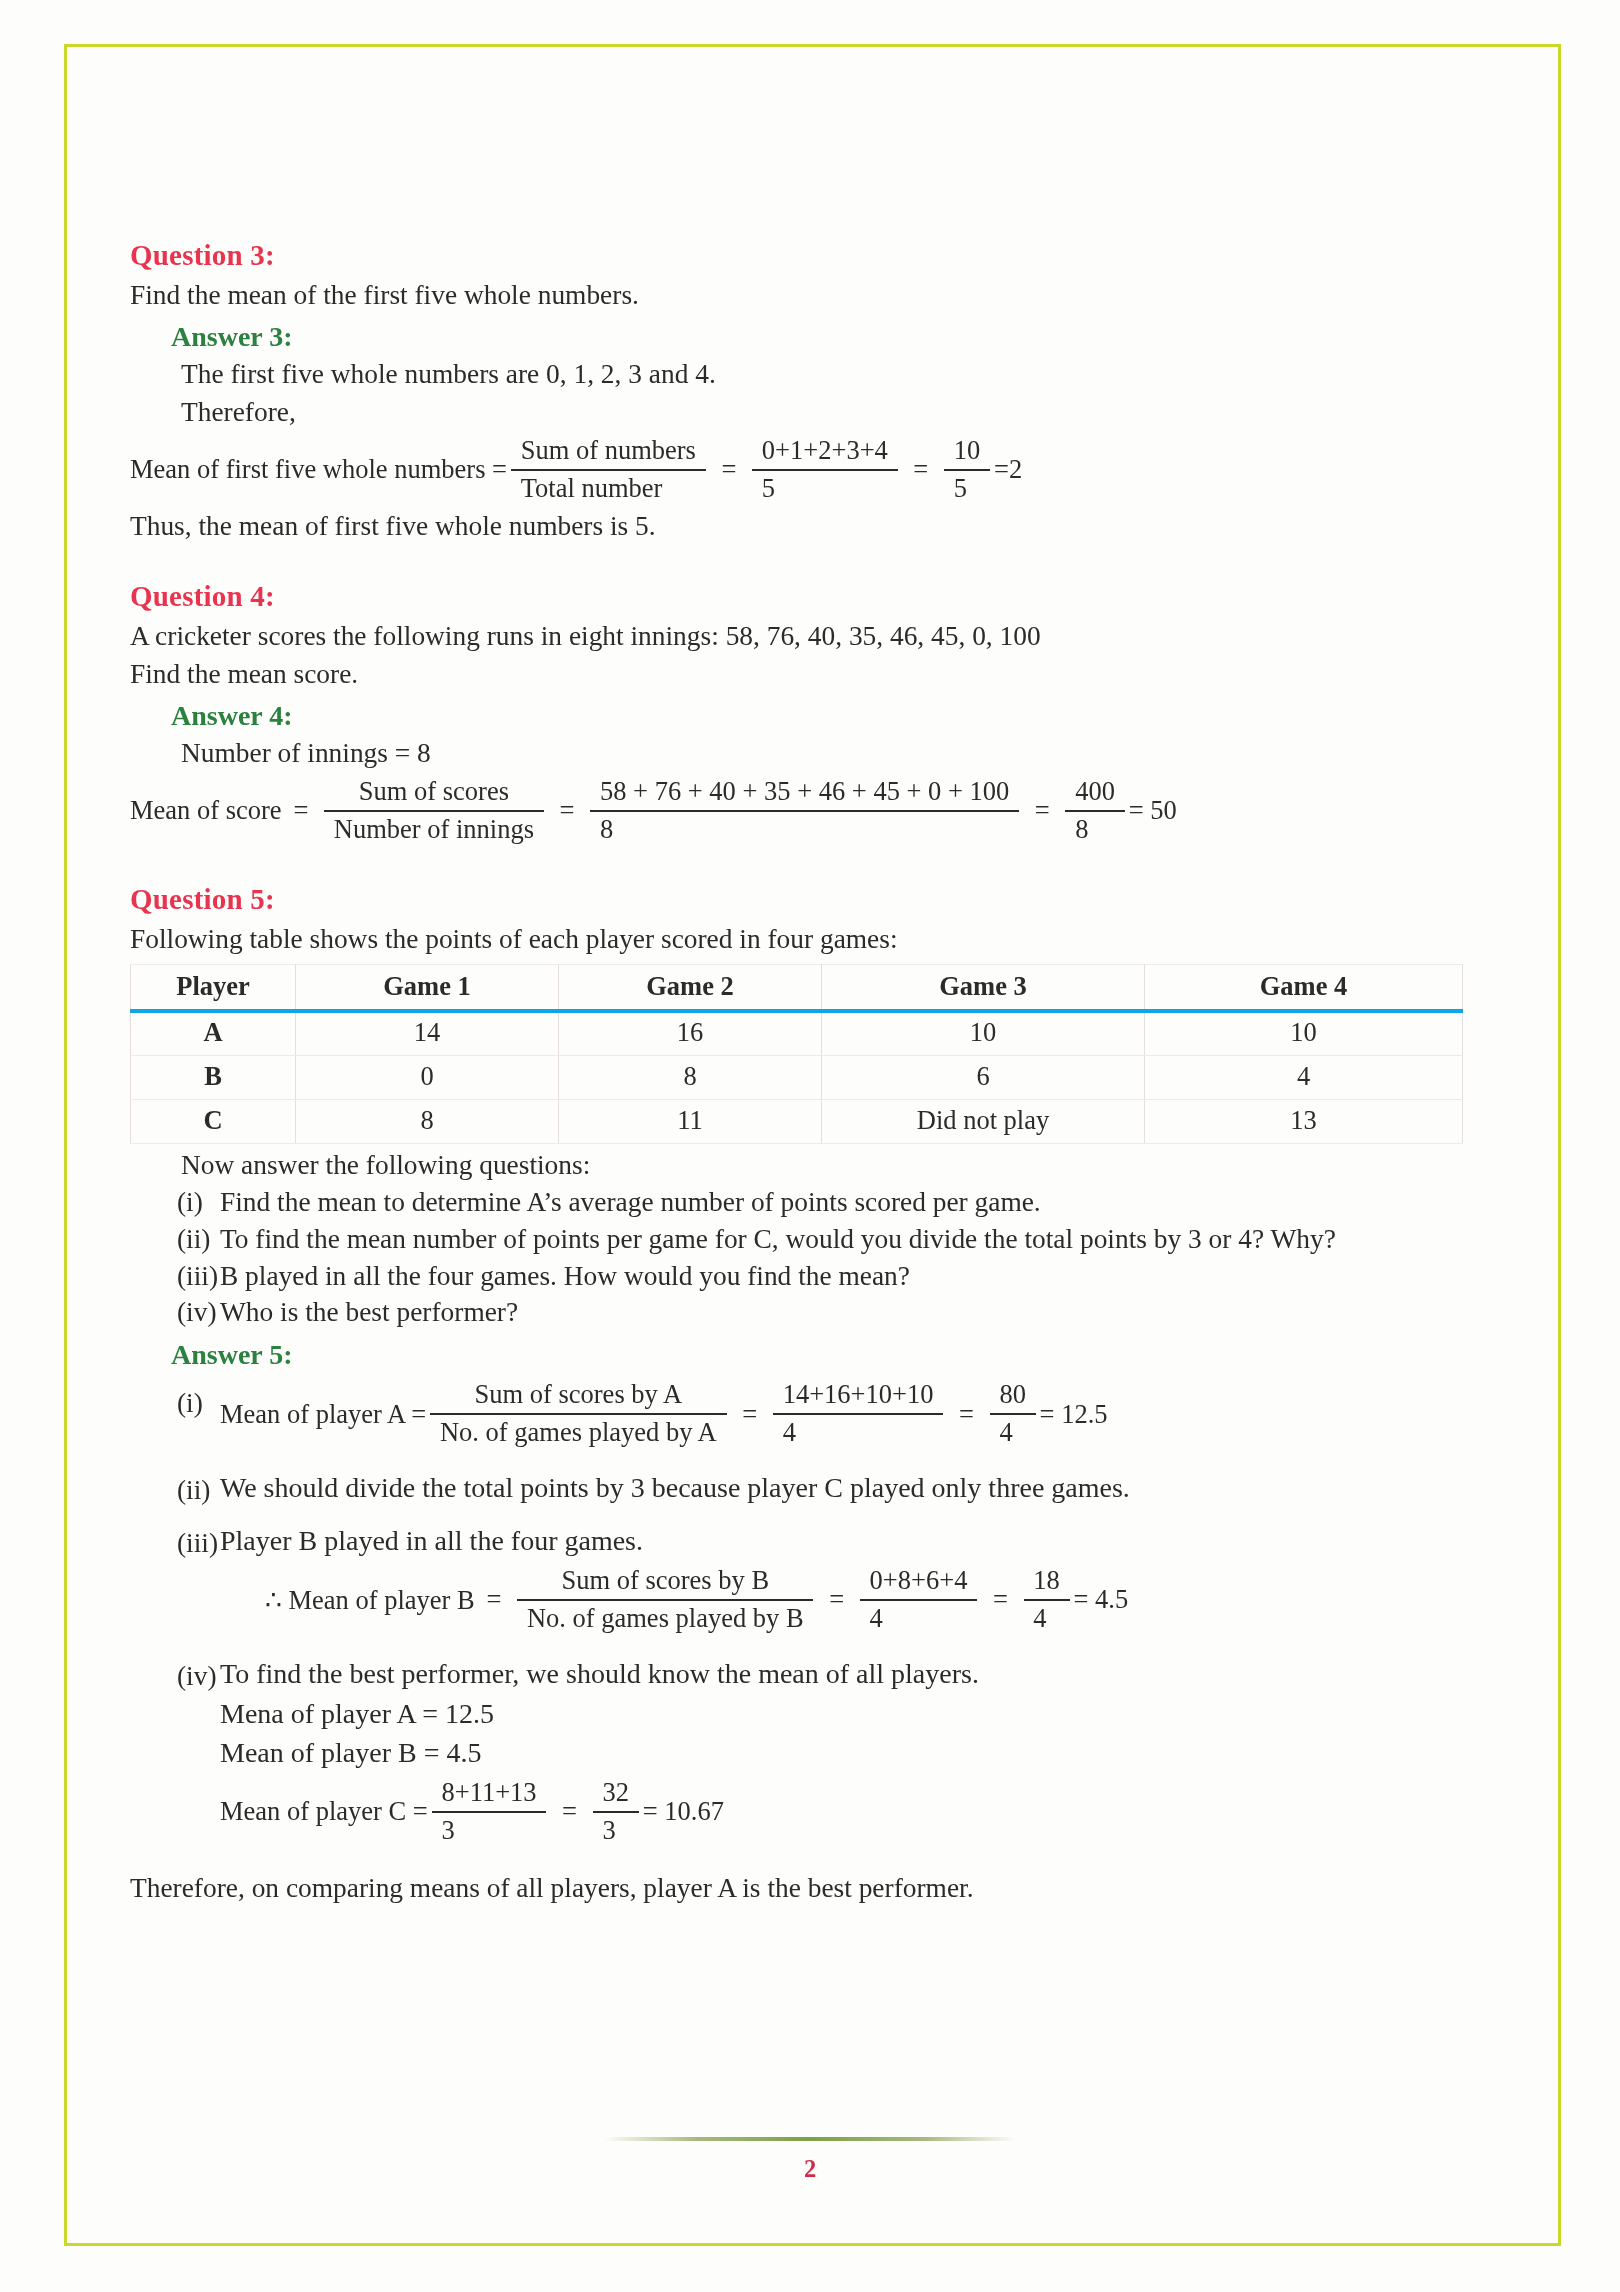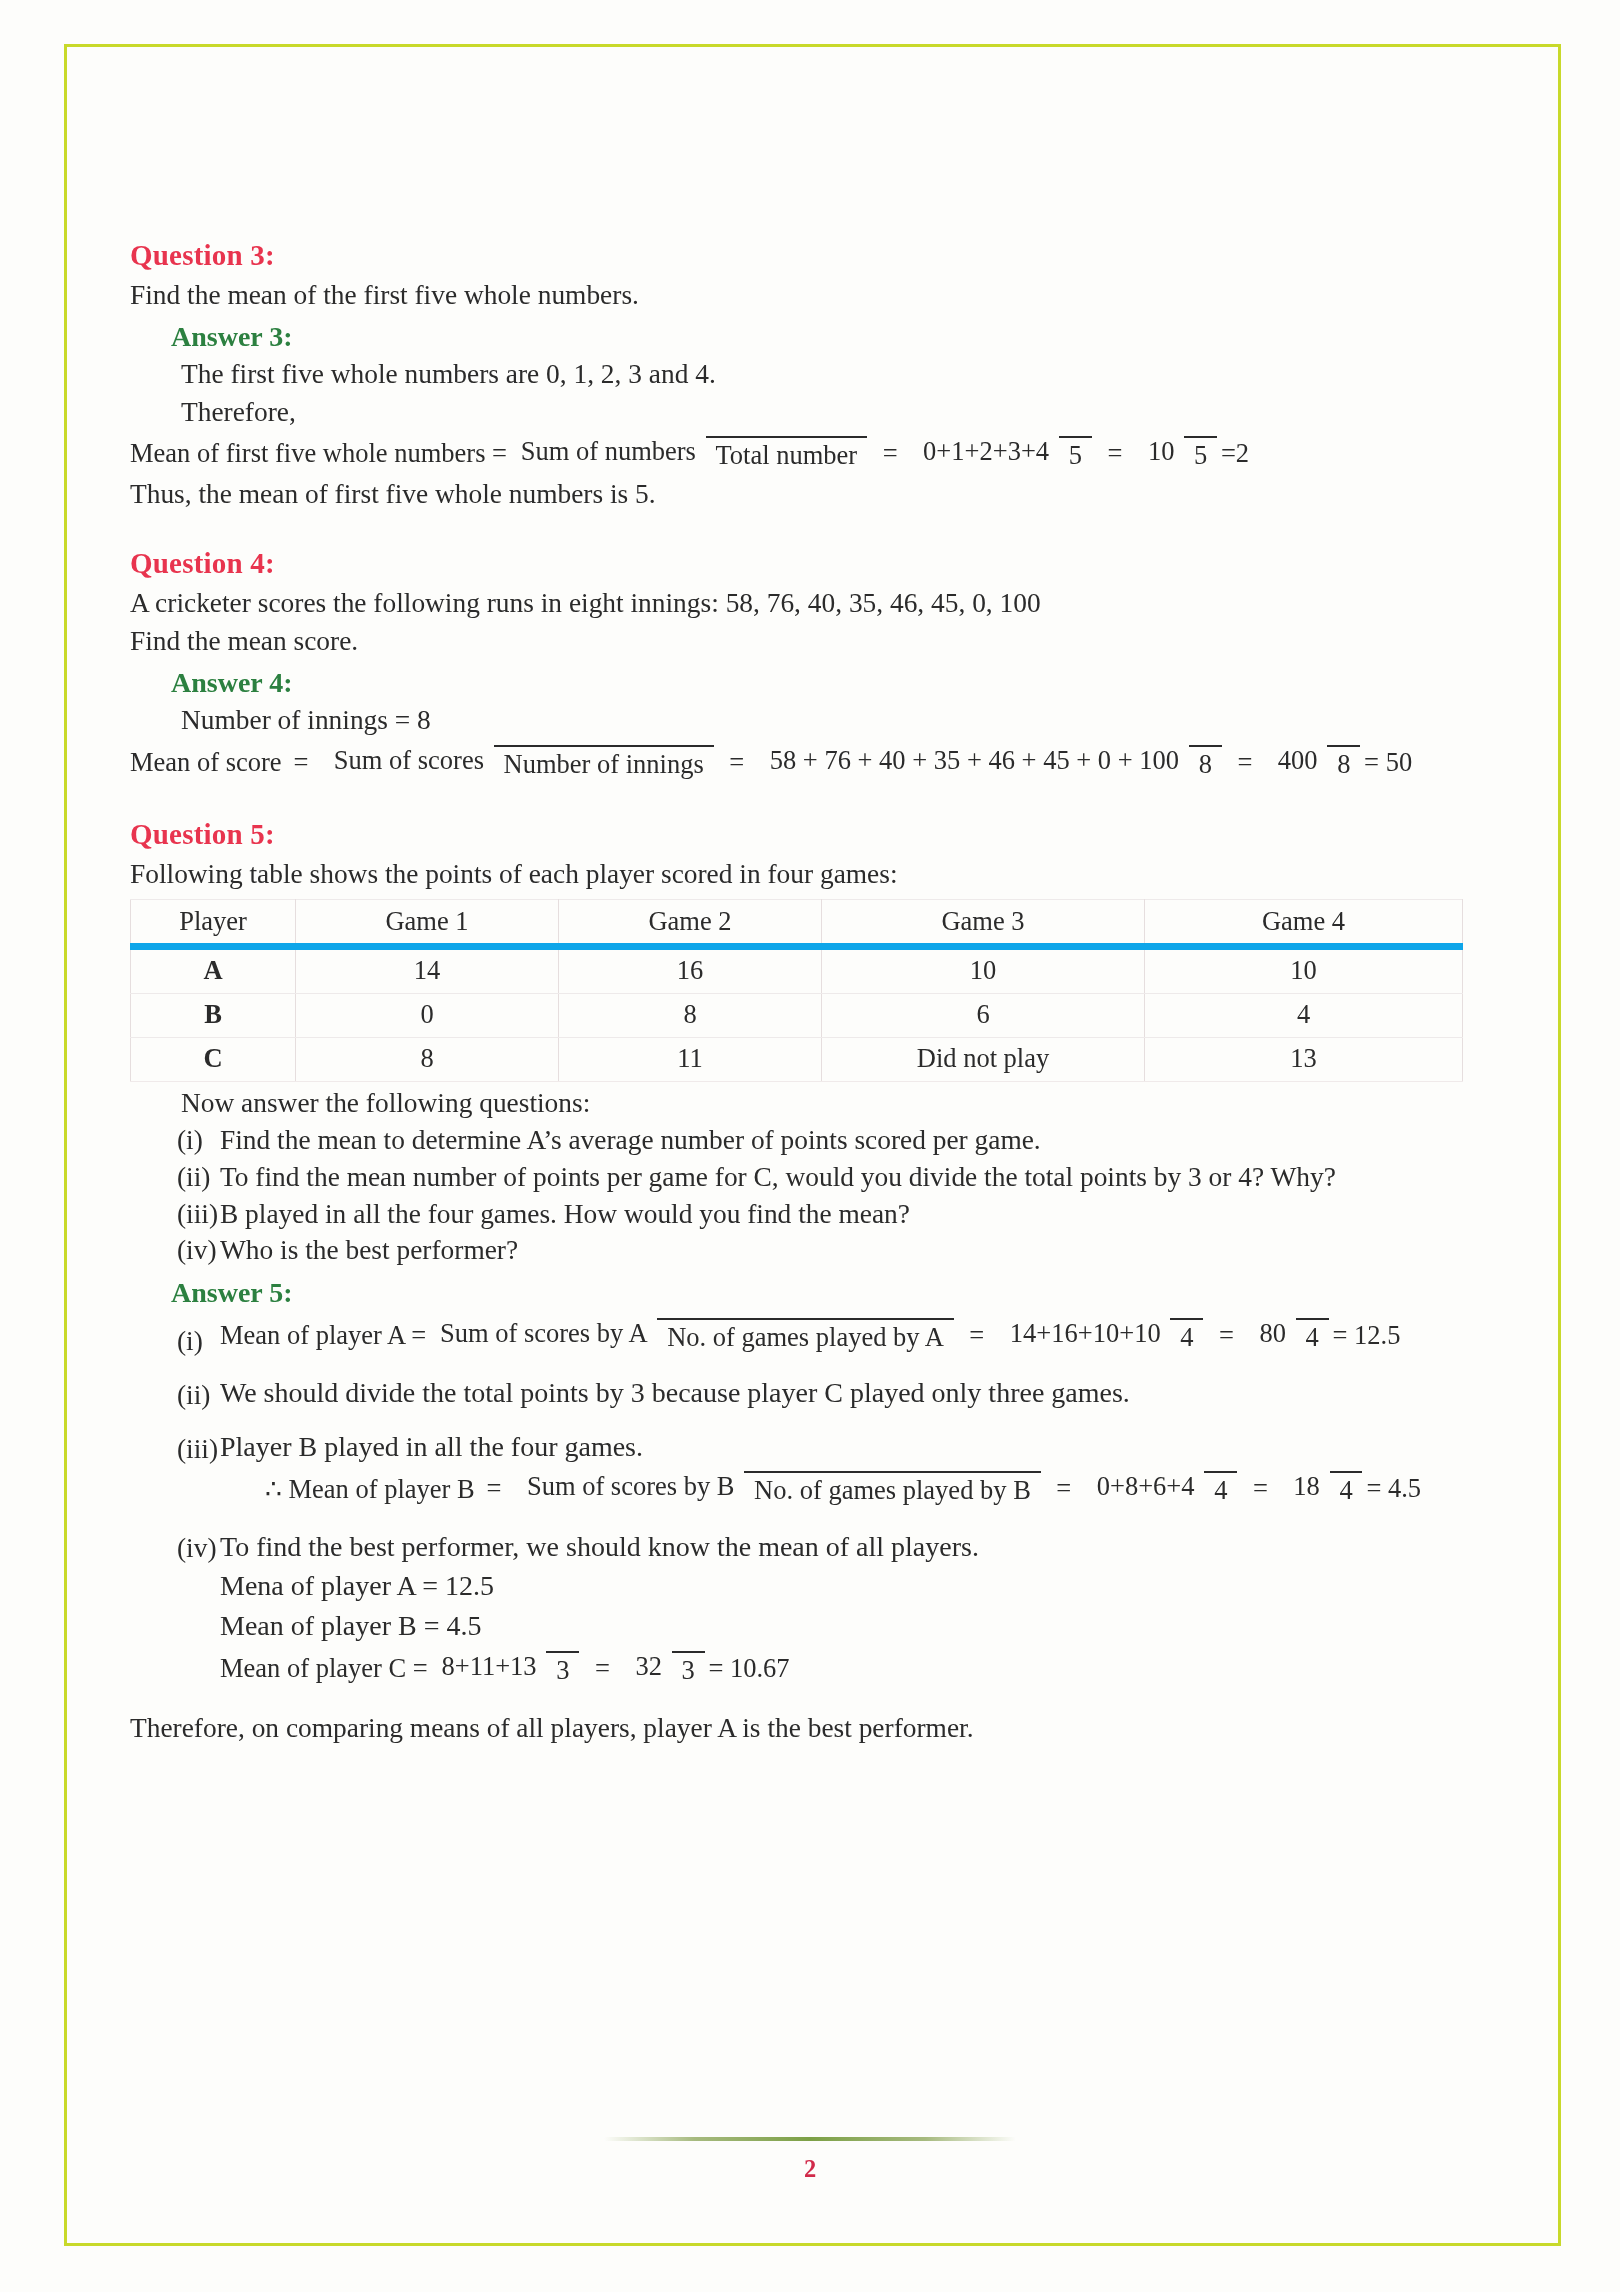--- a/index.html
+++ b/index.html
@@ -63,20 +63,21 @@
     align-items: center;
     font-size: 26.5px;
     color: #2b2b2b;
     margin: 5.9px 0 5.9px 0;
     flex-wrap: nowrap;
   }
   .eq .lbl { white-space: nowrap; }
   .eq .op { margin: 0 11.8px; white-space: nowrap; }
   .frac {
     display: inline-flex;
+    flex-direction: column;
     align-items: center;
     vertical-align: middle;
     margin: 0 3.9px;
   }
   .frac .num {
     padding: 0 9.8px 2.9px 9.8px;
     white-space: nowrap;
     line-height: 1.12;
   }
   .frac .den {
@@ -99,22 +100,22 @@
   }
   table.scores th, table.scores td {
     border-left: 1px solid #e6dede;
     border-right: 1px solid #e6dede;
     border-bottom: 1px solid #eeeaea;
     text-align: center;
     padding: 4.9px 3.9px 6.9px 3.9px;
     font-weight: normal;
   }
   table.scores thead th {
-    font-weight: normal;
-    border-bottom: 7px solid #0ea5e9;
+    font-weight: bold;
+    border-bottom: 4px solid #0ea5e9;
     border-top: 1px solid #eeeaea;
     padding-top: 5.9px;
   }
   table.scores tbody td:first-child { font-weight: bold; }
   table.scores tbody tr:last-child td { border-bottom: 1px solid #f0eaea; }
   col.c-player { width: 165px; }
   col.c-g1 { width: 263px; }
   col.c-g2 { width: 263px; }
   col.c-g3 { width: 323px; }
   col.c-g4 { width: 318px; }

